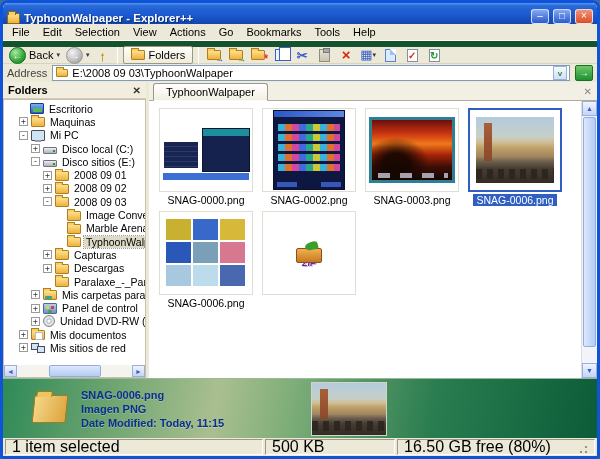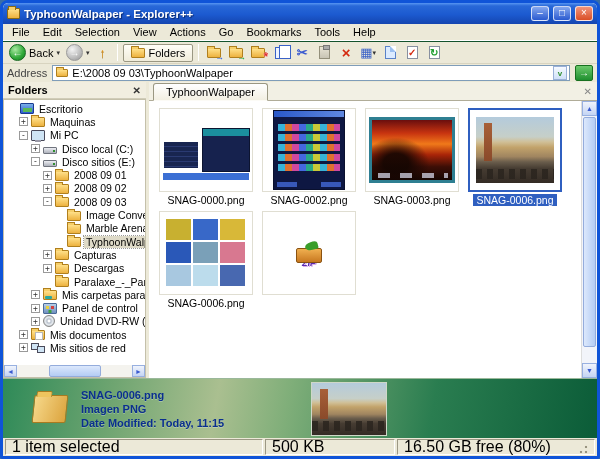--- a/index.html
+++ b/index.html
@@ -1,40 +1,40 @@
 <!DOCTYPE html>
 <html><head>
 <meta charset="utf-8">
 <style>
   html,body{margin:0;padding:0;background:#3a6ea5;}
   *{box-sizing:border-box;}
   .window{width:600px;height:459px;border:3px solid #0f54d8;border-radius:8px 8px 3px 3px;
     display:flex;flex-direction:column;background:#ece9d8;overflow:hidden;
     font-family:"Liberation Sans",sans-serif;font-size:11px;color:#000;}
   
-  .titlebar{height:21px;flex:none;display:flex;align-items:center;gap:4px;padding:0 4px;
+  .titlebar{height:21px;flex:none;display:flex;align-items:flex-end;gap:4px;padding:0 4px;
     background:linear-gradient(180deg,#5795f2 0%,#2868d8 14%,#1c5ad0 55%,#1445b0 100%);
     border-radius:5px 5px 0 0;}
   .app-icon{width:13px;height:11px;background:linear-gradient(#ffe089,#edb23f);
     border:1px solid #8a6a14;border-radius:1px;position:relative;flex:none;}
   .app-icon::before{content:"";position:absolute;top:-3px;left:0;width:6px;height:3px;
     background:#f6cf6a;border:1px solid #8a6a14;border-bottom:none;}
   .title-text{flex:1;color:#fff;font-weight:bold;font-size:11.5px;text-shadow:1px 1px 1px #0a2a70;
     white-space:nowrap;overflow:hidden;}
   .winbtn{width:18px;height:15px;border-radius:3px;border:1px solid rgba(255,255,255,.75);
     color:#fff;font-size:10px;line-height:12px;text-align:center;flex:none;cursor:default;}
   .winbtn.mn,.winbtn.mx{background:linear-gradient(#86a8ee,#2a5ad0);}
   .winbtn.cl{background:linear-gradient(#f0937a,#da4f27);}
   
   .menubar{height:17px;flex:none;display:flex;align-items:center;gap:1px;padding:0 3px;
     border-bottom:1px solid #fff;}
   .menu-item{padding:1px 6px;}
   
   .toolbar{height:23px;flex:none;display:flex;align-items:center;gap:2px;padding:0 4px;
-    border-top:1px solid #14532d;border-bottom:1px solid #d8d4c0;}
+    border-top:6px solid #14532d;border-bottom:1px solid #d8d4c0;}
   .navbtn{display:flex;align-items:center;gap:3px;padding:1px 2px;}
   .ncirc{width:17px;height:17px;border-radius:50%;text-align:center;line-height:16px;
     font-size:10px;font-weight:bold;color:#fff;}
   .ncirc.back{background:radial-gradient(circle at 35% 30%,#a8e8a0,#2fa838 60%,#157a20);
     border:1px solid #156a20;}
   .ncirc.fwd{background:radial-gradient(circle at 35% 30%,#f4f4f4,#bcbcbc 60%,#909090);
     border:1px solid #9a9a9a;color:#fff;}
   .ncirc.back::before{content:"←";}
   .ncirc.fwd::before{content:"→";}
   .ddm{font-size:7px;color:#333;}
@@ -339,21 +339,21 @@
     <span class="go-btn"></span>
   </div>
 
   <div class="main">
     <div class="sidebar">
       <div class="sb-header">
         <span class="sb-title">Folders</span>
         <span class="sb-close"></span>
       </div>
       <div class="tree">
-          <div class="trow" style="padding-left: 4px;">
+          <div class="trow" style="padding-left: 14px;">
             <span class="exp none"></span>
             <span class="nico nico-desktop"></span>
             <span class="tlabel">Escritorio</span>
           </div>
           <div class="trow" style="padding-left: 15px;">
             <span class="exp">+</span>
             <span class="nico nico-folder"></span>
             <span class="tlabel">Maquinas</span>
           </div>
           <div class="trow" style="padding-left: 15px;">

